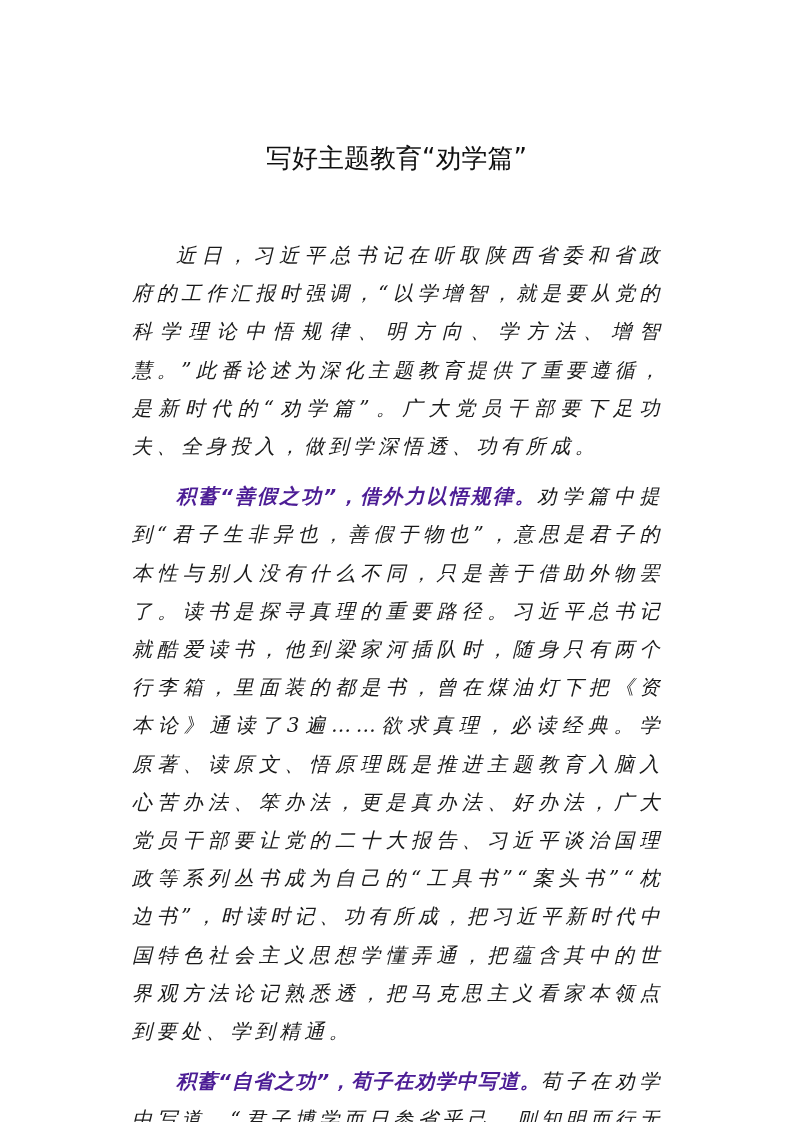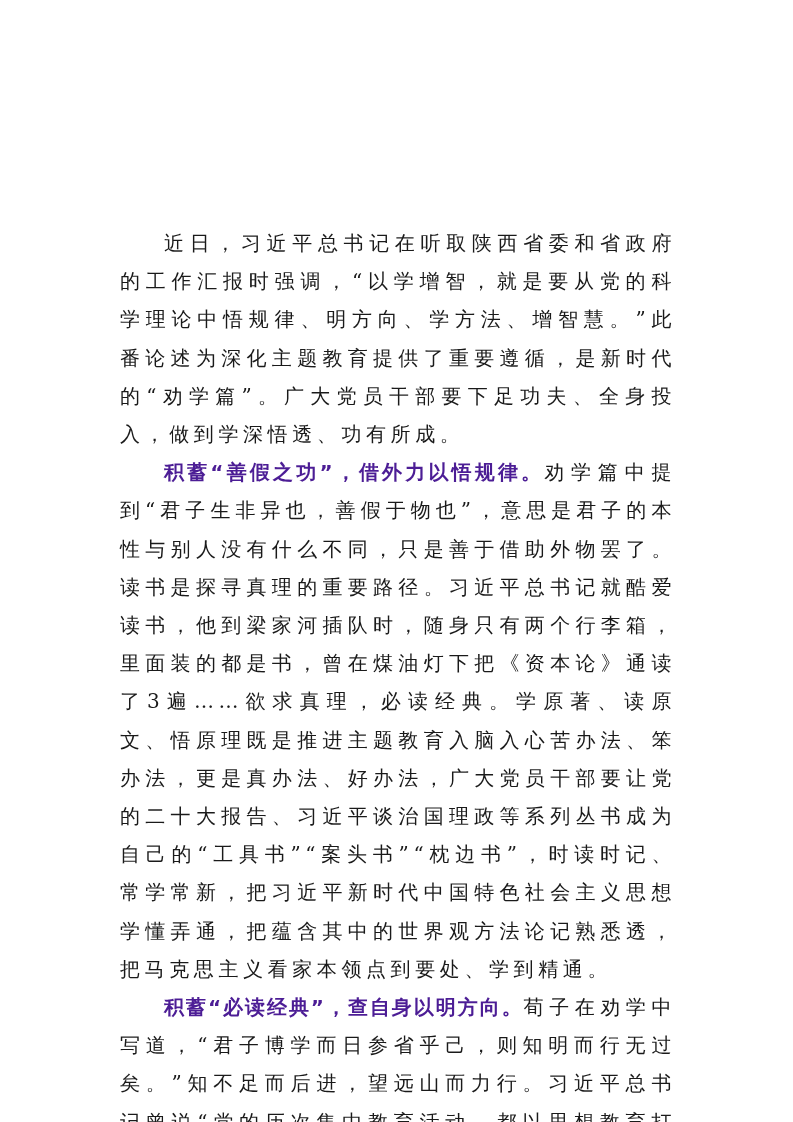--- a/index.html
+++ b/index.html
@@ -39,39 +39,41 @@
     top: 224px;
     width: 556px;
     font-size: 20px;
     line-height: 38.2px;
     letter-spacing: 4.6px;
     text-align: justify;
     font-family: "DejaVu Serif", serif;
     color: #1a1a1a;
   }
   .body-text p {
-    margin: 0;
+    margin: 12px;
     text-indent: 44px;
+    font-style: italic;
   }
   .body-text .lead {
     font-weight: bold;
     font-family: "DejaVu Sans", sans-serif;
     letter-spacing: 1px;
     color: #4c1d95;
   }
 </style>
 </head>
 <body>
 
 <div class="page">
+  <div class="title">写好主题教育“劝学篇”</div>
 
   <div class="body-text">
     <p>
       <span class="lead"></span><span>近日，习近平总书记在听取陕西省委和省政府的工作汇报时强调，“以学增智，就是要从党的科学理论中悟规律、明方向、学方法、增智慧。”此番论述为深化主题教育提供了重要遵循，是新时代的“劝学篇”。广大党员干部要下足功夫、全身投入，做到学深悟透、功有所成。</span>
     </p>
     <p>
-      <span class="lead">积蓄“善假之功”，借外力以悟规律。</span><span>劝学篇中提到“君子生非异也，善假于物也”，意思是君子的本性与别人没有什么不同，只是善于借助外物罢了。读书是探寻真理的重要路径。习近平总书记就酷爱读书，他到梁家河插队时，随身只有两个行李箱，里面装的都是书，曾在煤油灯下把《资本论》通读了3遍……欲求真理，必读经典。学原著、读原文、悟原理既是推进主题教育入脑入心苦办法、笨办法，更是真办法、好办法，广大党员干部要让党的二十大报告、习近平谈治国理政等系列丛书成为自己的“工具书”“案头书”“枕边书”，时读时记、常学常新，把习近平新时代中国特色社会主义思想学懂弄通，把蕴含其中的世界观方法论记熟悉透，把马克思主义看家本领点到要处、学到精通。</span>
+      <span class="lead">积蓄“善假之功”，借外力以悟规律。</span><span>劝学篇中提到“君子生非异也，善假于物也”，意思是君子的本性与别人没有什么不同，只是善于借助外物罢了。读书是探寻真理的重要路径。习近平总书记就酷爱读书，他到梁家河插队时，随身只有两个行李箱，里面装的都是书，曾在煤油灯下把《资本论》通读了3遍……欲求真理，必读经典。学原著、读原文、悟原理既是推进主题教育入脑入心苦办法、笨办法，更是真办法、好办法，广大党员干部要让党的二十大报告、习近平谈治国理政等系列丛书成为自己的“工具书”“案头书”“枕边书”，时读时记、功有所成，把习近平新时代中国特色社会主义思想学懂弄通，把蕴含其中的世界观方法论记熟悉透，把马克思主义看家本领点到要处、学到精通。</span>
     </p>
     <p>
-      <span class="lead">积蓄“必读经典”，查自身以明方向。</span><span>荀子在劝学中写道，“君子博学而日参省乎己，则知明而行无过矣。”知不足而后进，望远山而力行。习近平总书记曾说“党的历次集中教育活动，都以思想教育打头，着力解决学习不深入、思想</span>
+      <span class="lead">积蓄“自省之功”，荀子在劝学中写道。</span><span>荀子在劝学中写道，“君子博学而日参省乎己，则知明而行无过矣。”知不足而后进，望远山而力行。习近平总书记曾说“党的历次集中教育活动，都以思想教育打头，着力解决学习不深入、思想</span>
     </p>
   </div>
 </div>
 
 </body></html>

